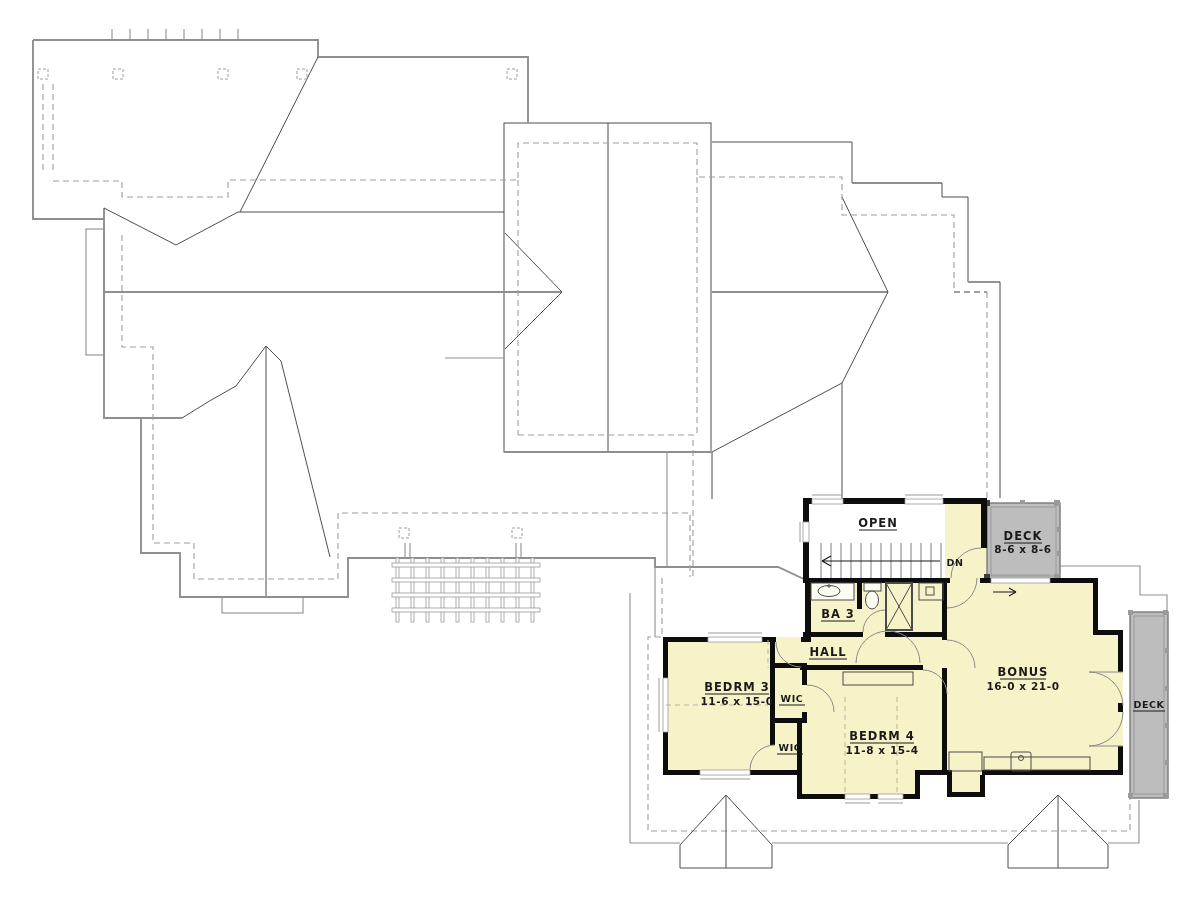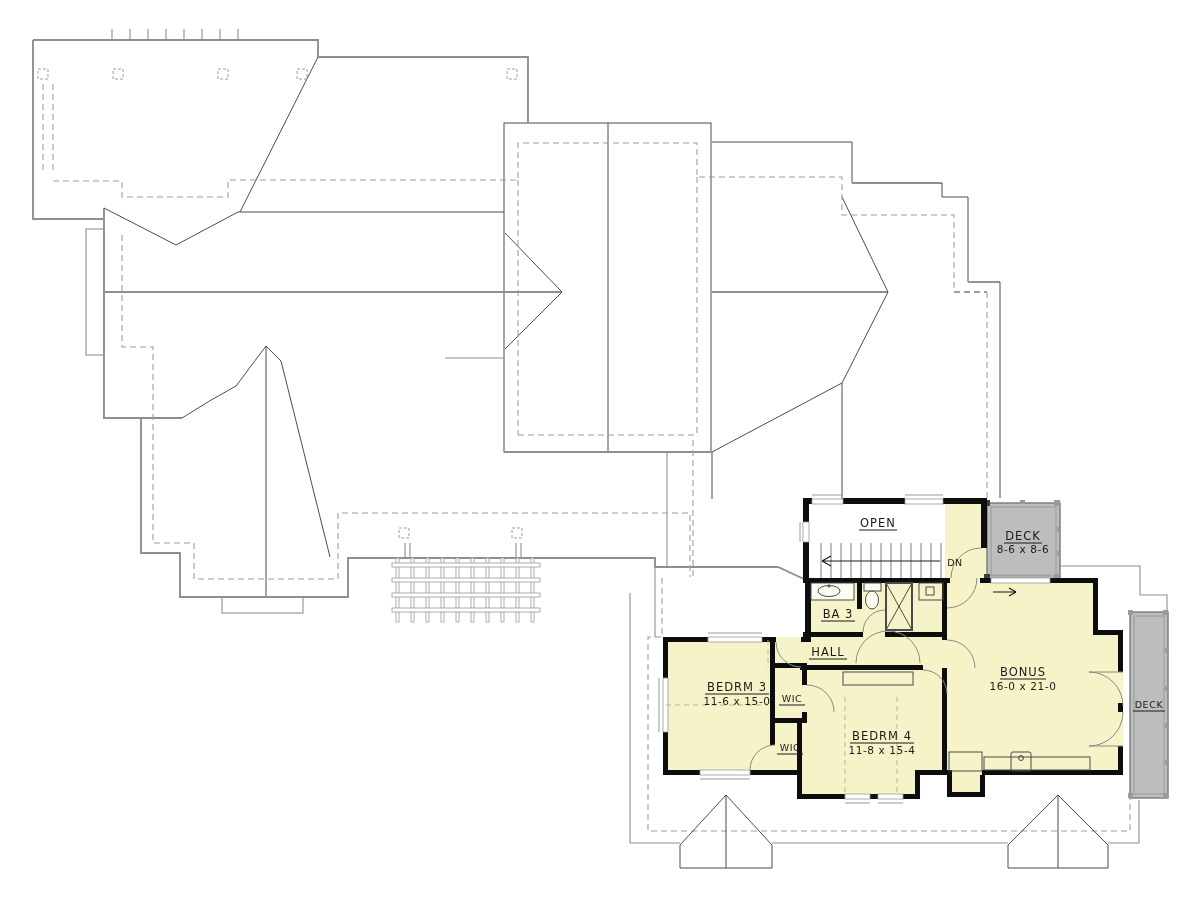--- a/index.html
+++ b/index.html
@@ -2,21 +2,21 @@
 <html style="--room-fill: #F7F3C9; --deck-fill: #BDBDBD; --wall: #0D0D0D; --roof-line: #8F8F8F; --dark-line: #4D4D4D; --dashed-line: #9E9E9E; --text: #1A1A1A; --background: #FFFFFF;"><head>
 <meta charset="utf-8">
 <style>
   :root{
     --room-fill:#F7F3C9; --deck-fill:#BDBDBD; --wall:#0D0D0D;
     --roof-line:#8F8F8F; --dark-line:#4D4D4D; --dashed-line:#9E9E9E;
     --text:#1A1A1A; --background:#FFFFFF;
   }
   html,body{margin:0;padding:0;background:var(--background);}
   #stage{position:relative;width:1200px;height:900px;background:var(--background);overflow:hidden;
-         font-family:"DejaVu Sans", sans-serif;}
+         font-family:"DejaVu Sans", sans-serif;font-weight:bold;}
   svg{display:block}
   .rl{stroke:var(--roof-line);stroke-width:1.1;fill:none}
   .rlh{stroke:var(--roof-line);stroke-width:1.9;fill:none}
   .dl{stroke:var(--dark-line);stroke-width:1;fill:none}
   .da{stroke:var(--dashed-line);stroke-width:1.1;fill:none;stroke-dasharray:6 4}
   .dah{stroke:var(--dashed-line);stroke-width:2.2;fill:none;stroke-dasharray:6 4}
   .da2{stroke:#b9b39a;stroke-width:1;fill:none;stroke-dasharray:5 4}
   .dsq{stroke:var(--dashed-line);stroke-width:1;fill:none;stroke-dasharray:3 2}
   .yellow{fill:var(--room-fill);stroke:none}
   .whitebox{fill:#FFFFFF;stroke:none}

